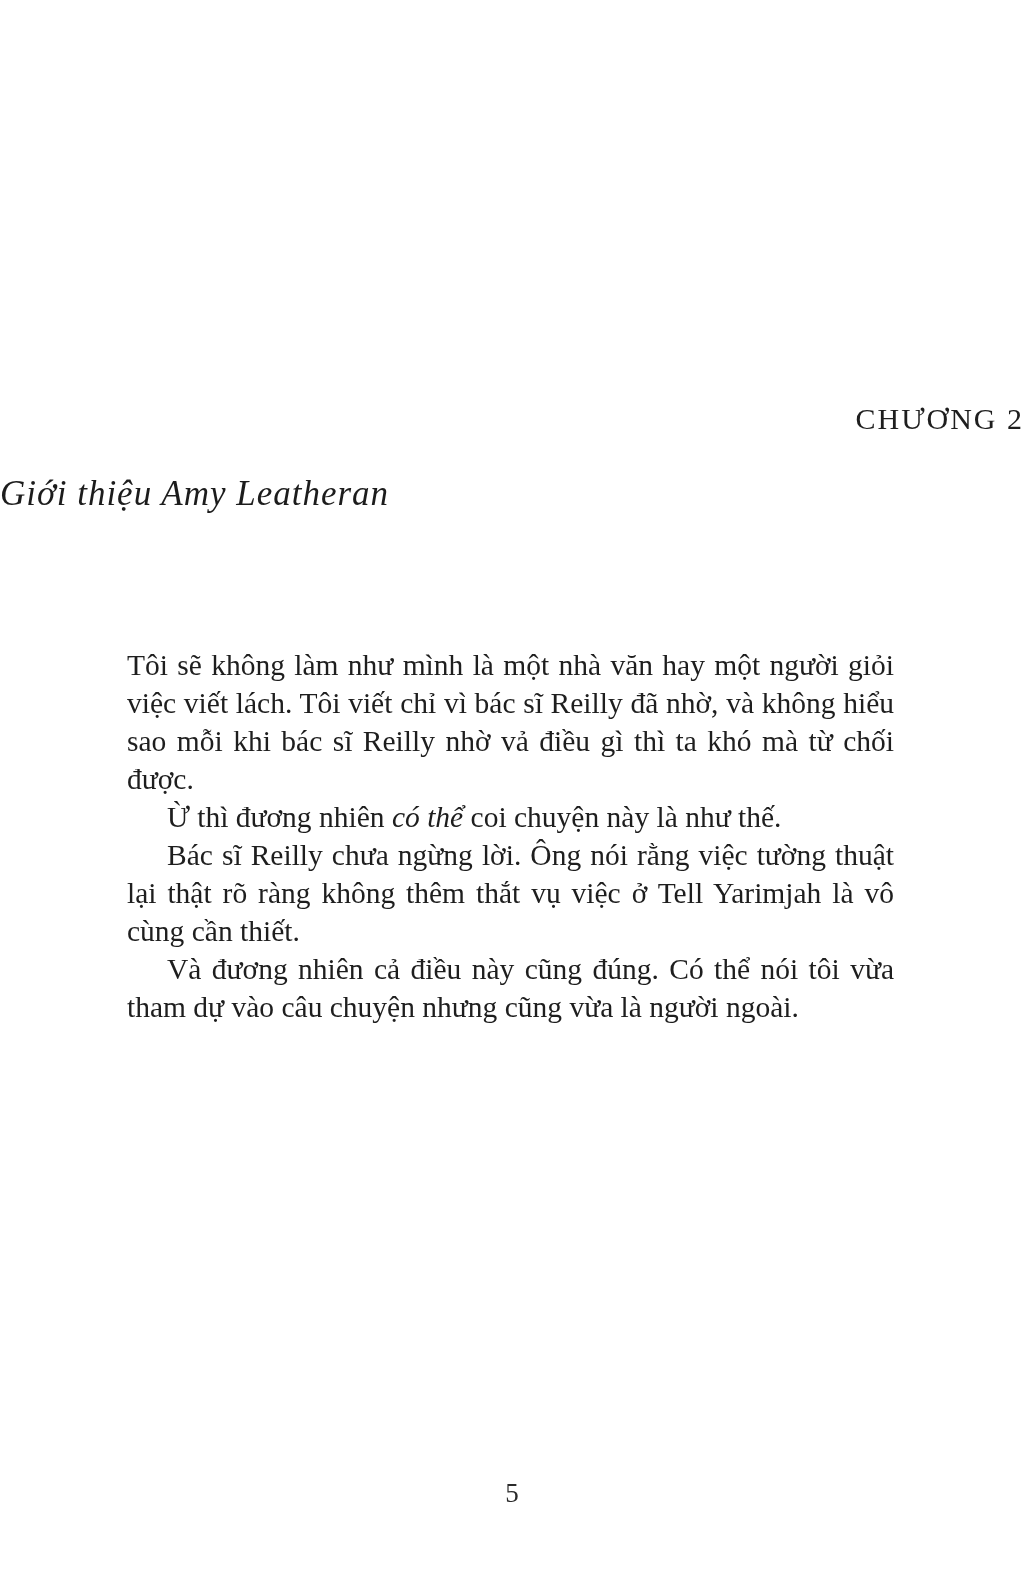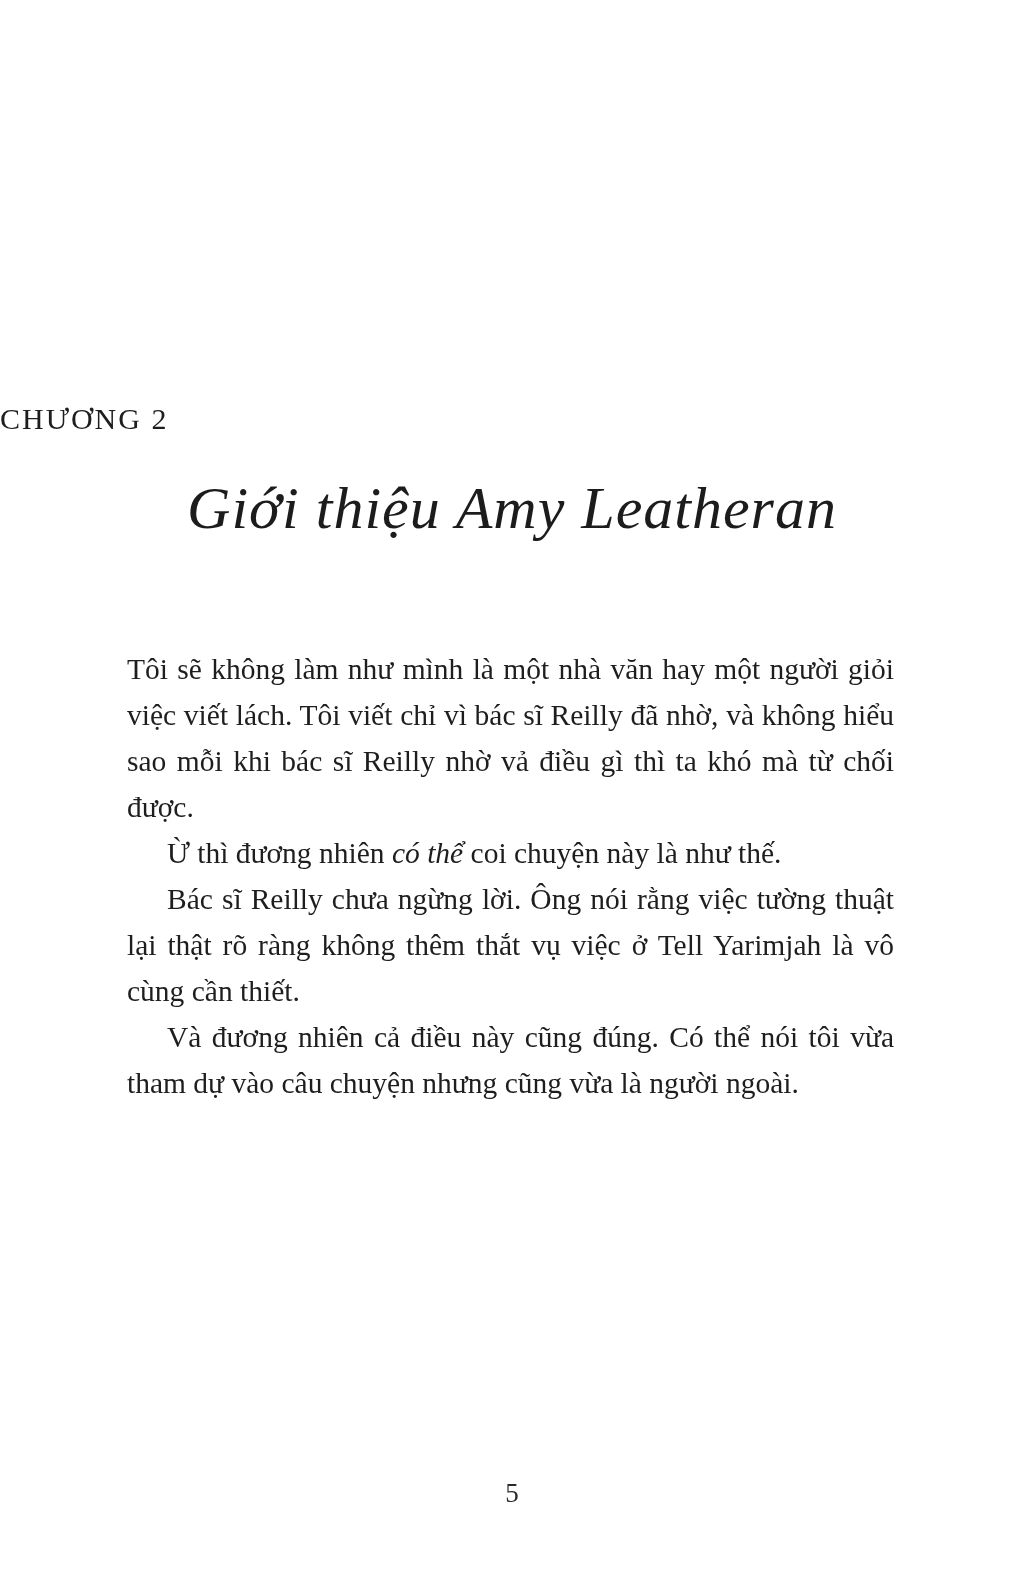--- a/index.html
+++ b/index.html
@@ -14,43 +14,42 @@
     background: #ffffff;
     color: #1e1e1e;
     font-family: "Liberation Serif", "DejaVu Serif", serif;
     overflow: hidden;
   }
   .chapter-label {
     position: absolute;
     top: 402px;
     left: 0;
     width: 100%;
-    text-align: left;
+    text-align: right;
     font-size: 30px;
     letter-spacing: 2px;
     color: #1e1e1e;
   }
   .chapter-title {
     position: absolute;
     top: 474px;
     left: 0;
     width: 100%;
-    text-align: center;
     font-style: italic;
-    font-size: 60px;
+    font-size: 35px;
     letter-spacing: 1px;
     color: #1c1c1c;
   }
   .body-text {
     position: absolute;
     top: 646px;
     left: 127px;
     width: 767px;
     font-size: 29.5px;
-    line-height: 46px;
+    line-height: 38px;
     text-align: justify;
     color: #1e1e1e;
   }
   .body-text p {
     margin: 0;
     padding: 0;
     text-indent: 40px;
   }
   .body-text p.no-indent {
     text-indent: 0;

